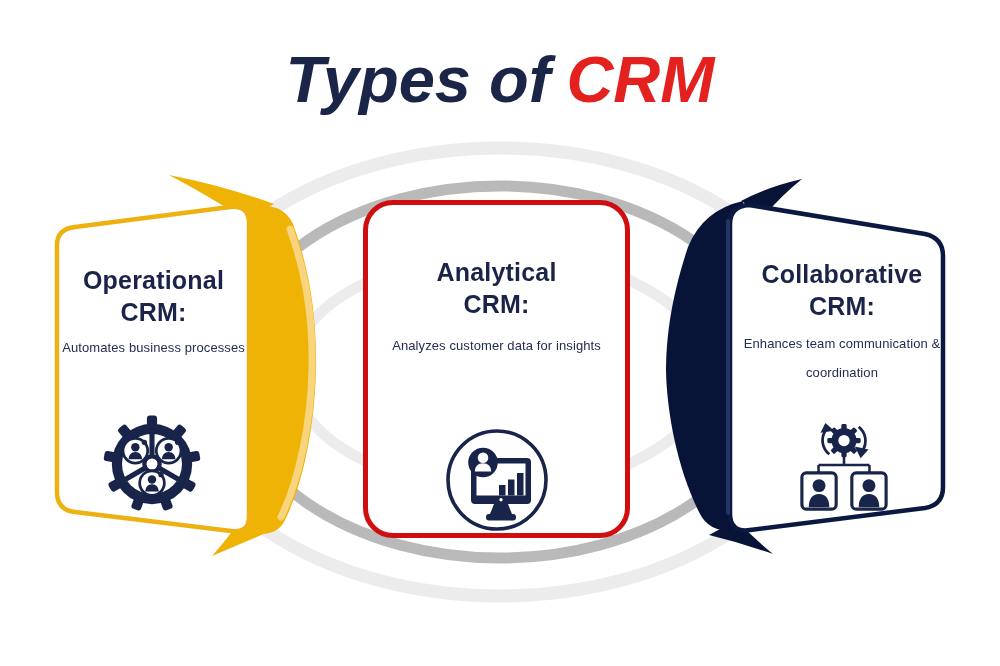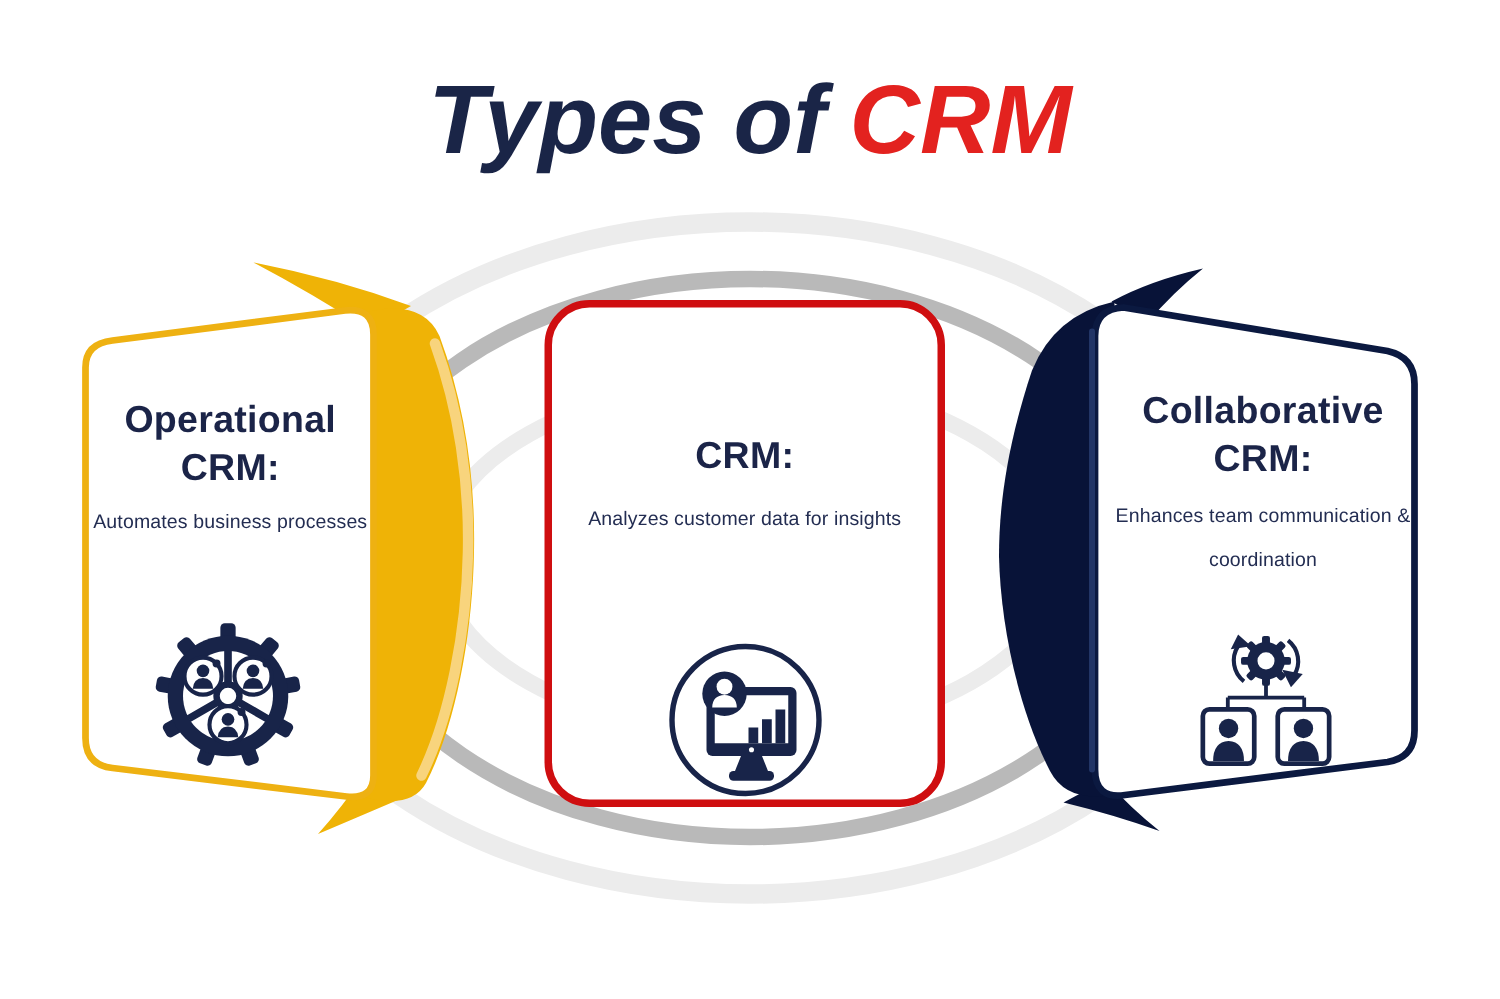--- a/index.html
+++ b/index.html
@@ -74,21 +74,21 @@
     <path d="M 71 58 L 71 350" stroke="#223566" stroke-width="4" fill="none" stroke-linecap="round"></path>
   </svg>
 
   <div class="head head-1">
     <span>Operational</span><br>
     <span>CRM:</span>
   </div>
   <div class="desc desc-1">Automates business processes</div>
 
   <div class="head head-2">
-    <br>
+    <span>Analytical</span><br>
     <span>CRM:</span>
   </div>
   <div class="desc desc-2">Analyzes customer data for insights</div>
 
   <div class="head head-3">
     <span>Collaborative</span><br>
     <span>CRM:</span>
   </div>
   <div class="desc desc-3">Enhances team communication &amp; coordination</div>
 

